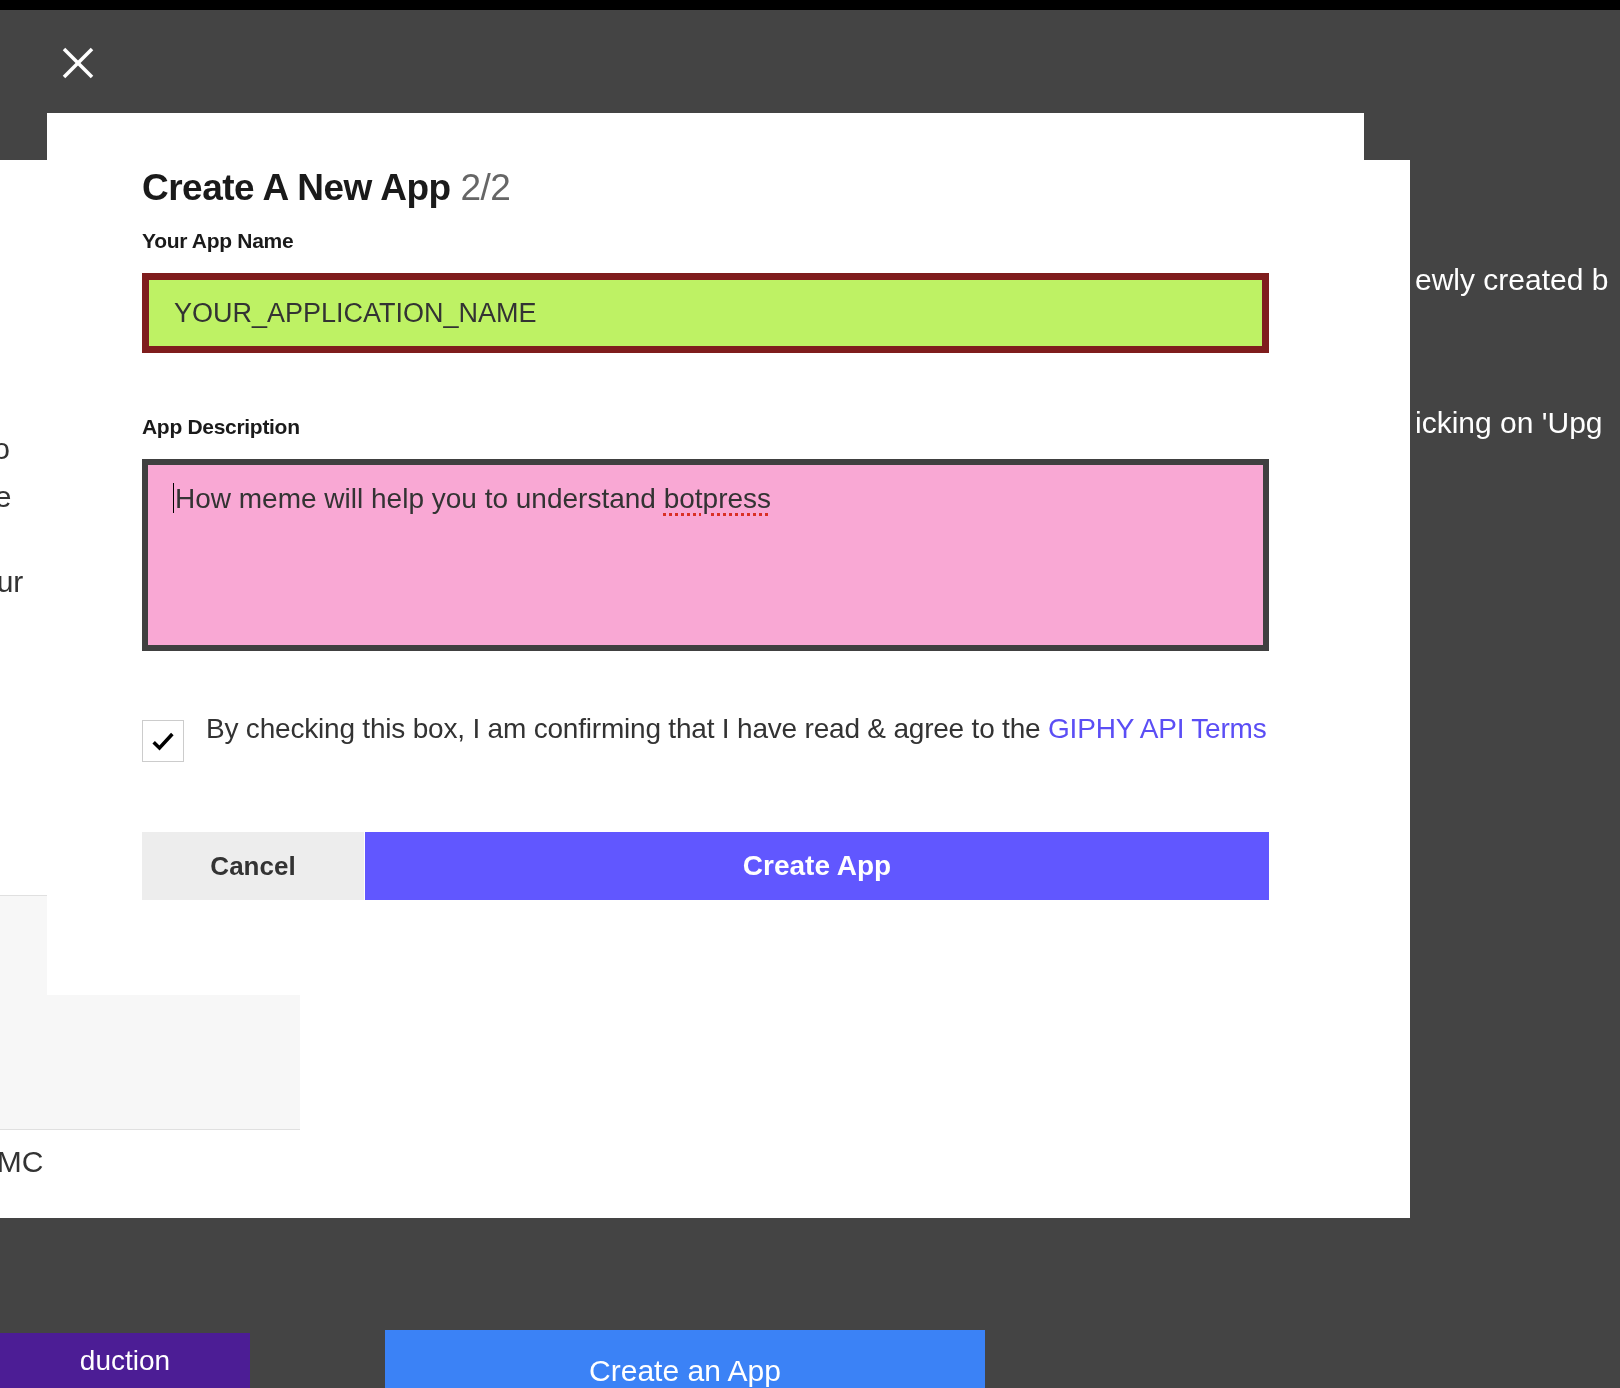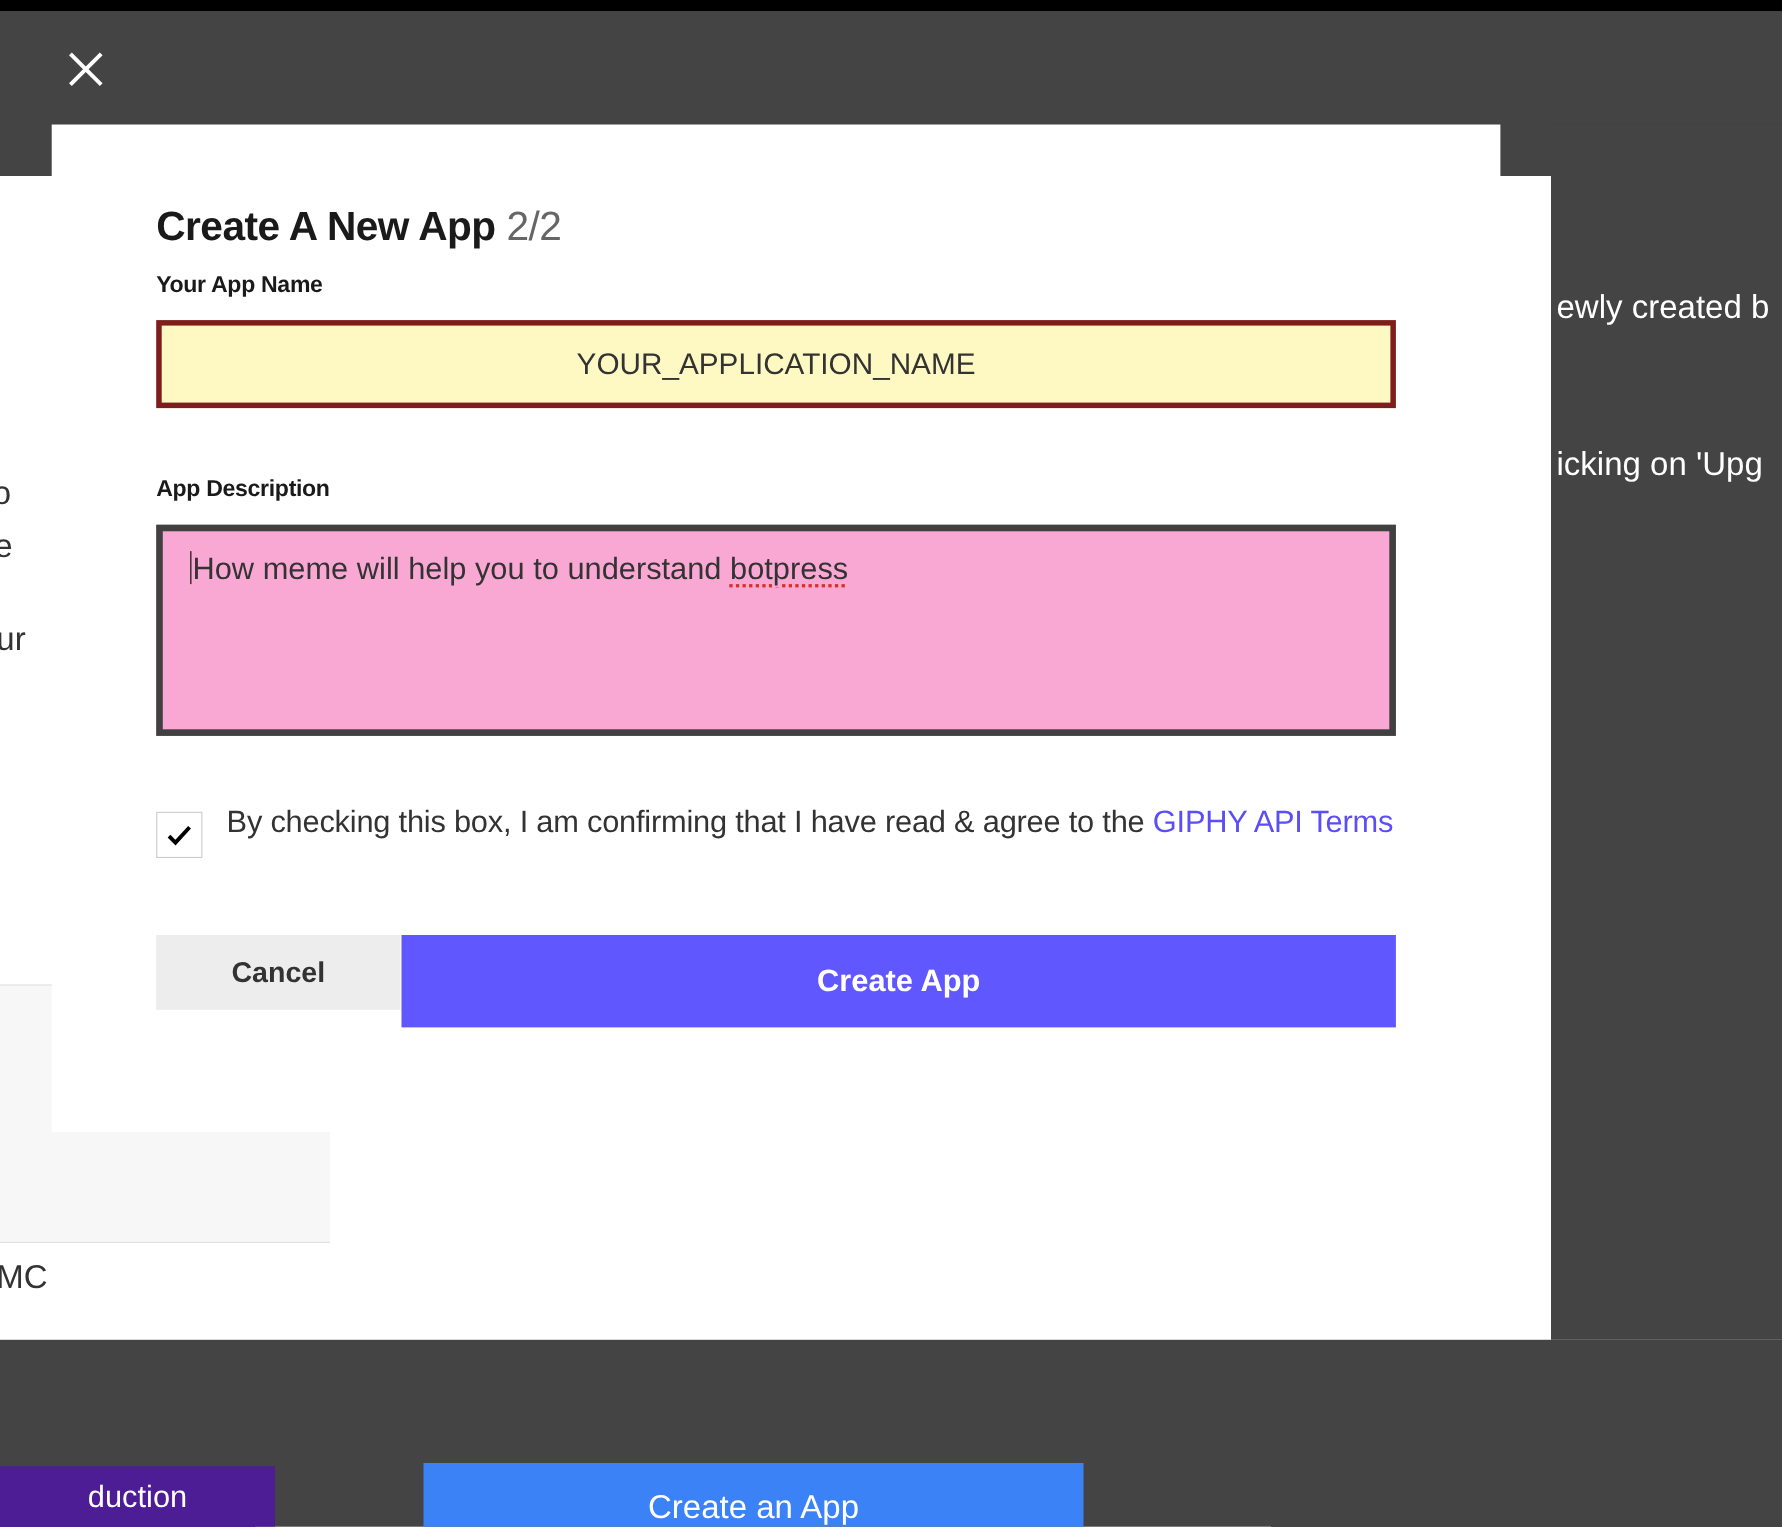--- a/index.html
+++ b/index.html
@@ -143,21 +143,21 @@
       font-size: 30px;
       display: flex;
       align-items: flex-end;
       justify-content: center;
       padding-bottom: 0px;
       z-index: 3;
     }
     
     .modal {
       position: absolute;
-      top: 113px;
+      top: 95px;
       left: 47px;
       width: 1317px;
       background: #fff;
       z-index: 10;
       padding: 72px 95px 95px 95px;
     }
     
     .modal-title {
       font-size: 37px;
       color: #1a1a1a;
@@ -197,28 +197,27 @@
       font-weight: 700;
       color: #1a1a1a;
       margin-bottom: 20px;
       display: block;
       letter-spacing: -0.3px;
     }
     
     .form-input {
       width: 100%;
       height: 80px;
-      border: 5px solid #7f1d1d;
-      background: #fef9c3;
+      border: 7px solid #7f1d1d;
+      background: #bef264;
       padding: 0 25px;
       font-size: 27px;
       color: #333;
       font-family: inherit;
       margin-bottom: 62px;
-      text-align: center;
     }
     
     .spellcheck-word {
       text-decoration: underline;
       text-decoration-style: dotted;
       text-decoration-color: #d93025;
       text-decoration-thickness: 3px;
       text-underline-offset: 5px;
     }
     
@@ -298,21 +297,21 @@
       border: none;
       font-size: 26px;
       font-weight: 700;
       color: #333;
       cursor: pointer;
       font-family: inherit;
     }
     
     .btn-create {
       flex: 1;
-      height: 84px;
+      height: 68px;
       background: #6157ff;
       border: none;
       font-size: 28px;
       font-weight: 700;
       color: #fff;
       cursor: pointer;
       font-family: inherit;
     }
     
     .gray-overlay-right {

